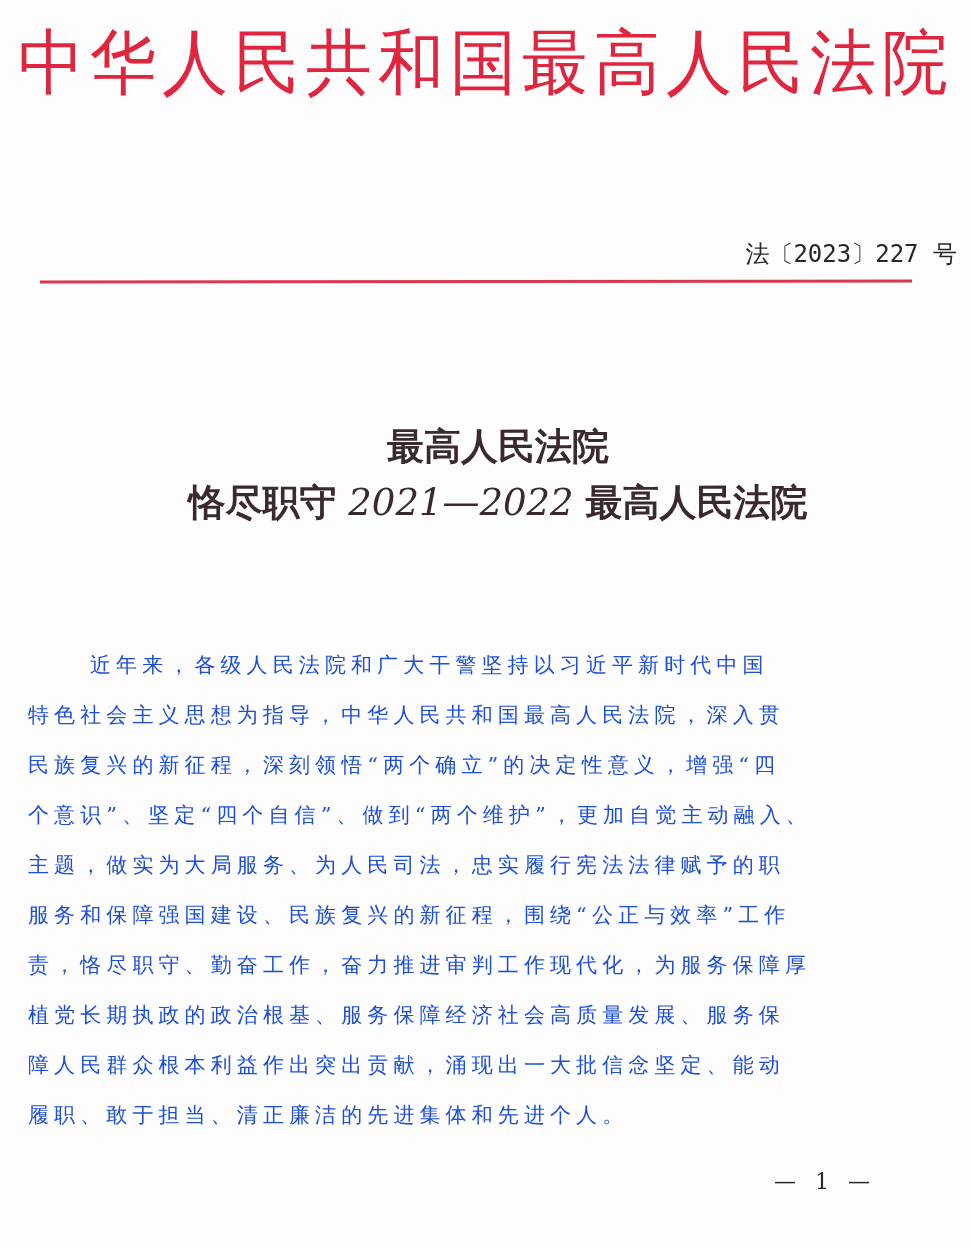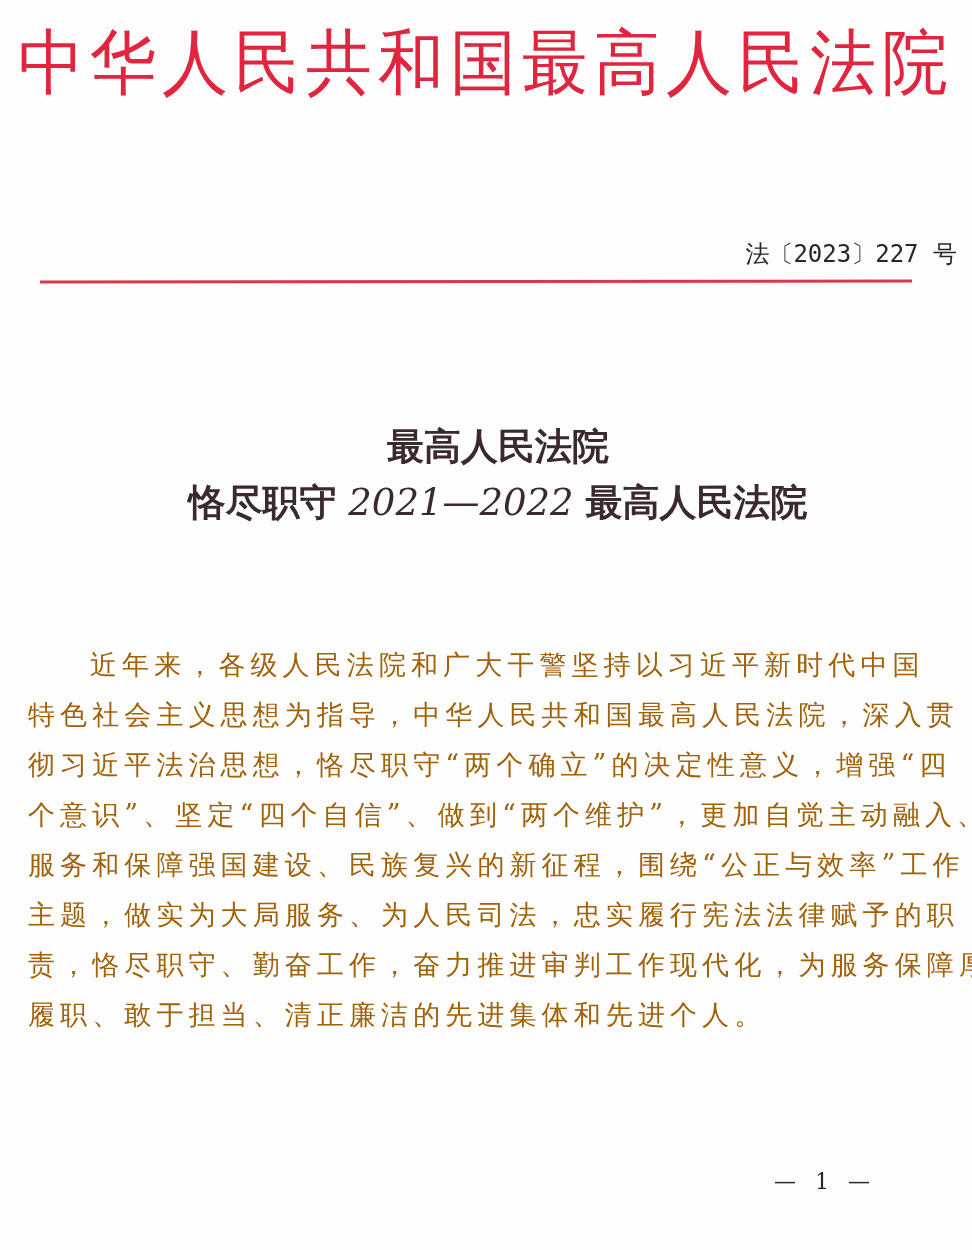--- a/index.html
+++ b/index.html
@@ -69,23 +69,23 @@
   .title-line .yr {
     font-weight: normal;
     font-style: italic;
   }
   .body-text {
     position: absolute;
     left: 28px;
     top: 640px;
     width: 880px;
     font-family: "DejaVu Serif", "Liberation Serif", serif;
-    font-size: 27px;
+    font-size: 21px;
     line-height: 50px;
-    color: #a16207;
+    color: #1d4ed8;
     letter-spacing: 5.1px;
   }
   .body-line {
     display: block;
     white-space: nowrap;
     height: 50px;
   }
   .body-line.indent {
     padding-left: 62px;
   }
@@ -112,21 +112,23 @@
 <div class="red-rule"></div>
 
 <div class="title-block">
   <span class="title-line">最高人民法院</span>
   <span class="title-line"><span>恪尽职守</span><span class="yr"> 2021—2022 </span><span>最高人民法院</span></span>
 </div>
 
 <div class="body-text">
   <span class="body-line indent">近年来，各级人民法院和广大干警坚持以习近平新时代中国</span>
   <span class="body-line">特色社会主义思想为指导，中华人民共和国最高人民法院，深入贯</span>
-  <span class="body-line">彻习近平法治思想，恪尽职守“两个确立”的决定性意义，增强“四</span>
+  <span class="body-line">民族复兴的新征程，深刻领悟“两个确立”的决定性意义，增强“四</span>
   <span class="body-line">个意识”、坚定“四个自信”、做到“两个维护”，更加自觉主动融入、</span>
+  <span class="body-line">主题，做实为大局服务、为人民司法，忠实履行宪法法律赋予的职</span>
   <span class="body-line">服务和保障强国建设、民族复兴的新征程，围绕“公正与效率”工作</span>
-  <span class="body-line">主题，做实为大局服务、为人民司法，忠实履行宪法法律赋予的职</span>
   <span class="body-line">责，恪尽职守、勤奋工作，奋力推进审判工作现代化，为服务保障厚</span>
+  <span class="body-line">植党长期执政的政治根基、服务保障经济社会高质量发展、服务保</span>
+  <span class="body-line">障人民群众根本利益作出突出贡献，涌现出一大批信念坚定、能动</span>
   <span class="body-line">履职、敢于担当、清正廉洁的先进集体和先进个人。</span>
 </div>
 
 <div class="page-number">— 1 —</div>
 
 </body></html>

